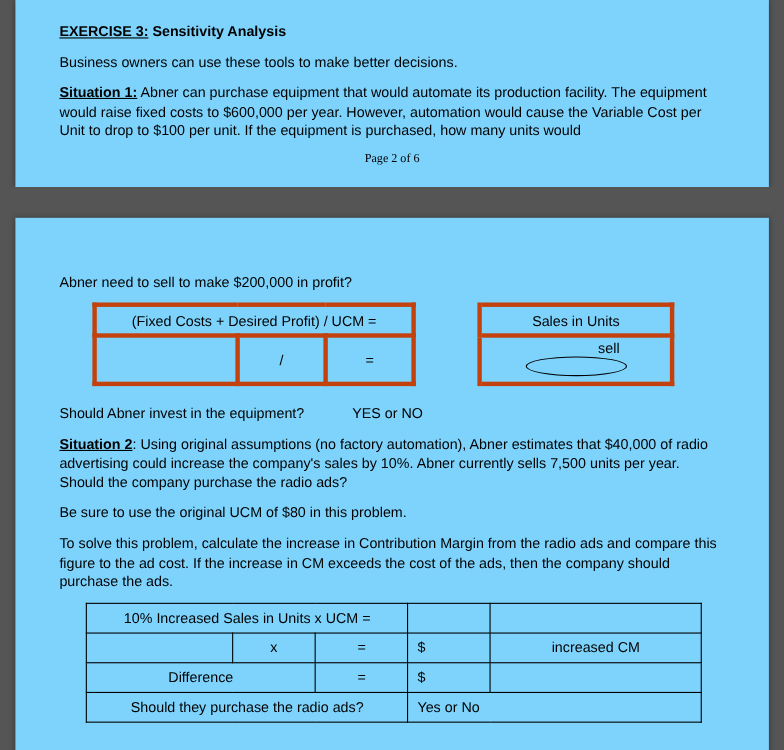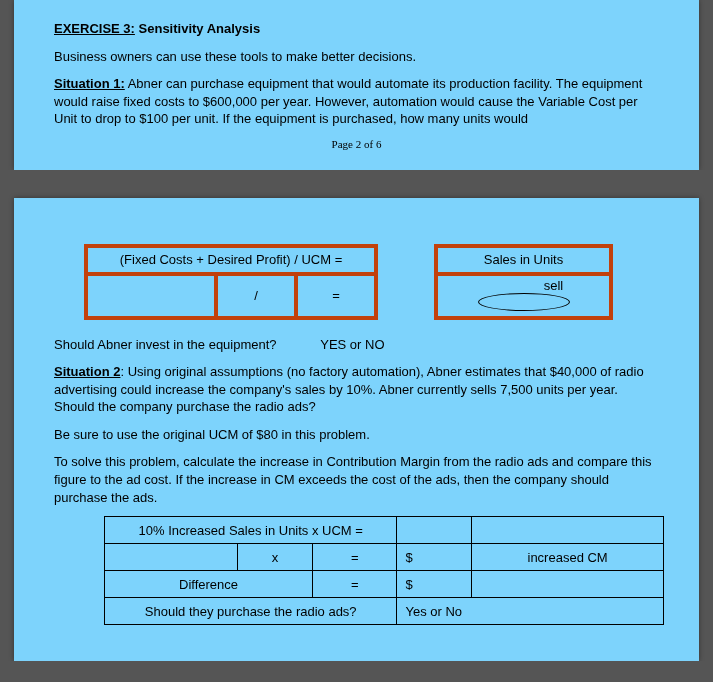--- a/index.html
+++ b/index.html
@@ -69,21 +69,21 @@
     border-radius: 50%;
     width: 90px;
     height: 16px;
   }
   .yesno {
     display: inline-block;
     margin-left: 40px;
   }
   table.calc2 {
     border-collapse: collapse;
-    margin: 6px 0 16px 50px;
+    margin: 6px 0 16px 24px;
     width: 560px;
   }
   table.calc2 td, table.calc2 th {
     border: 1px solid #000;
     padding: 3px 8px;
     font-size: 13px;
     height: 20px;
   }
   table.calc2 .hdr {
     text-align: center;
@@ -103,20 +103,21 @@
   <p>Business owners can use these tools to make better decisions.</p>
   <p class="situation">
     <span class="u">Situation 1:</span><span>  Abner can purchase equipment that would automate its production facility.  The equipment would raise fixed costs to $600,000 per year. However, automation would cause the Variable Cost per Unit to drop to $100 per unit.  If the equipment is purchased, how many units would</span>
   </p>
   <div class="page-num">Page 2 of 6</div>
 </div>
 
 <div class="gap"></div>
 
 <div class="page page-bottom">
+  <p>Abner need to sell to make $200,000 in profit?</p>
 
   <table class="calc">
     <tbody>
         <tr>
       <th colspan="3" style="width:260px">(Fixed Costs + Desired Profit) /  UCM   =</th>
       <th style="width:40px;border-left:none;border-top:none;border-bottom:none"></th>
       <th style="width:155px">Sales in Units</th>
     </tr>
     <tr>
       <td style="width:110px"></td>

